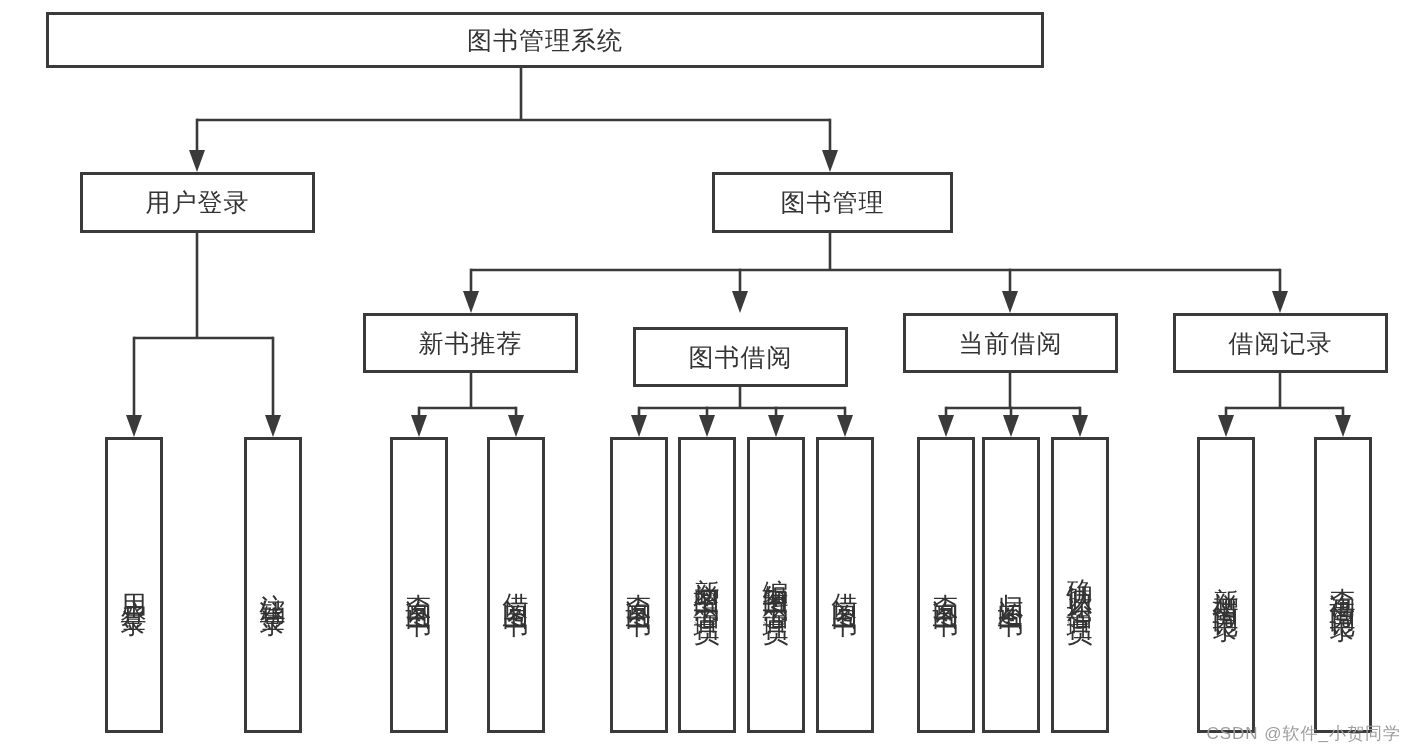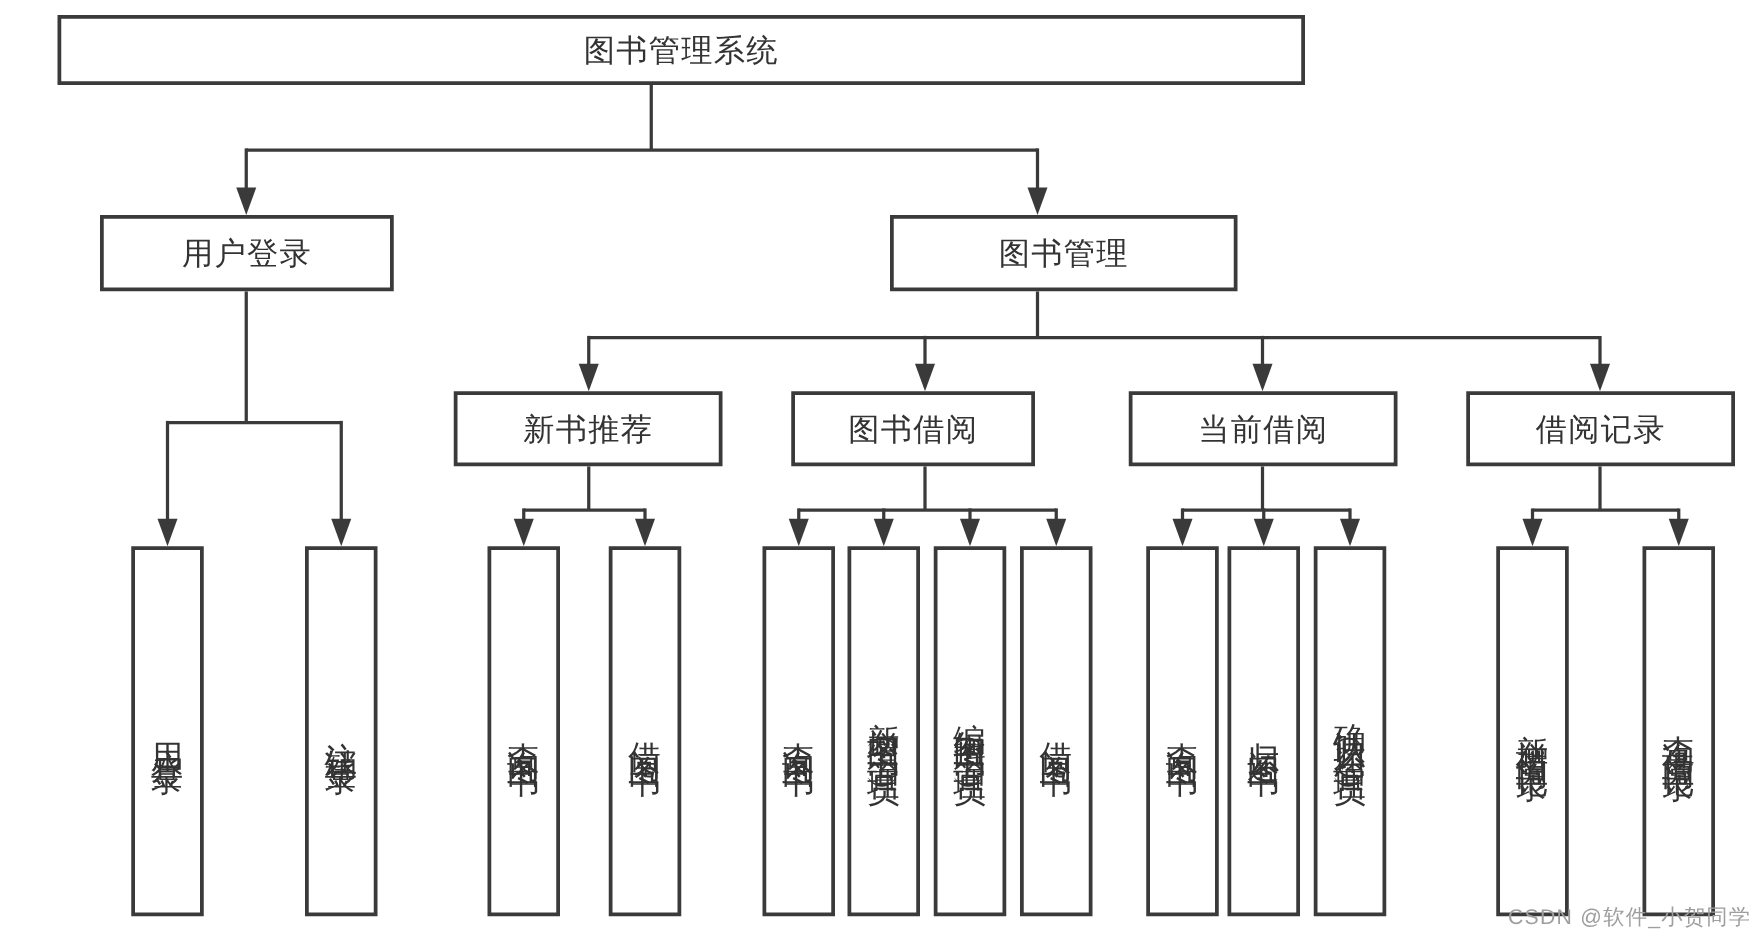--- a/index.html
+++ b/index.html
@@ -118,28 +118,28 @@
       <polygon points="1335,415 1351,415 1343,437" fill="#3a3a3a"></polygon>
     </svg>
 
   <div class="node h" style="left:22px; top:12px; width:998px; height:56px;margin-left:24px;">
     <span>图书管理系统</span>
   </div>
 
   <div class="node h" style="left:80px; top:172px; width:235px; height:61px;">
     <span>用户登录</span>
   </div>
-  <div class="node h" style="left:712px; top:172px; width:278px; height:61px;">
+  <div class="node h" style="left:712px; top:172px; width:241px; height:61px;">
     <span>图书管理</span>
   </div>
 
   <div class="node h" style="left:363px; top:313px; width:215px; height:60px;text-align:center;">
     <span>新书推荐</span>
   </div>
-  <div class="node h" style="left:633px; top:313px; width:195px; height:60px;">
+  <div class="node h" style="left:633px; top:327px; width:215px; height:60px;">
     <span>图书借阅</span>
   </div>
   <div class="node h" style="left:903px; top:313px; width:215px; height:60px;">
     <span>当前借阅</span>
   </div>
   <div class="node h" style="left:1173px; top:313px; width:215px; height:60px;">
     <span>借阅记录</span>
   </div>
 
   <div class="node v" style="left:105px; top:437px; width:58px; height:296px;">

